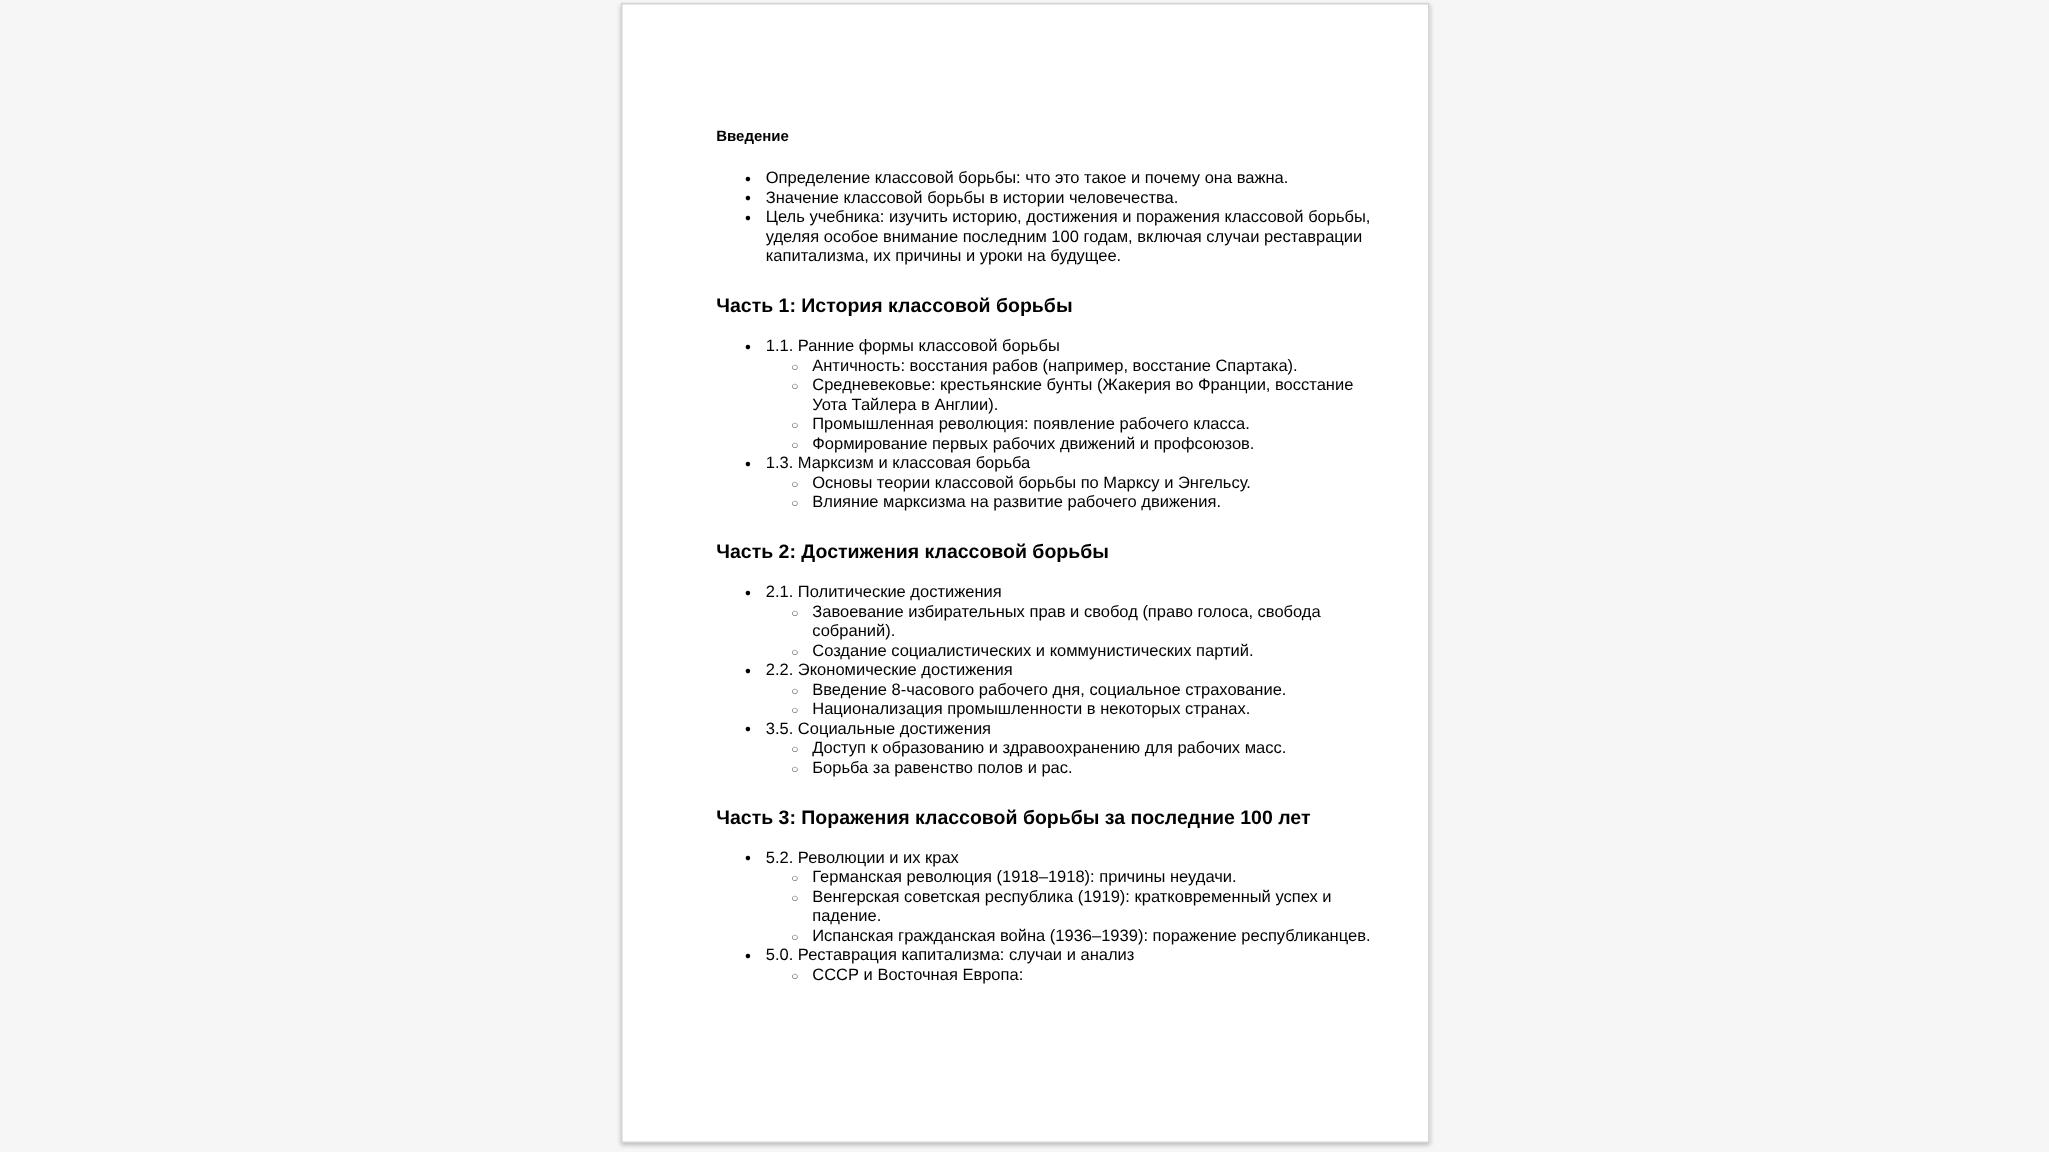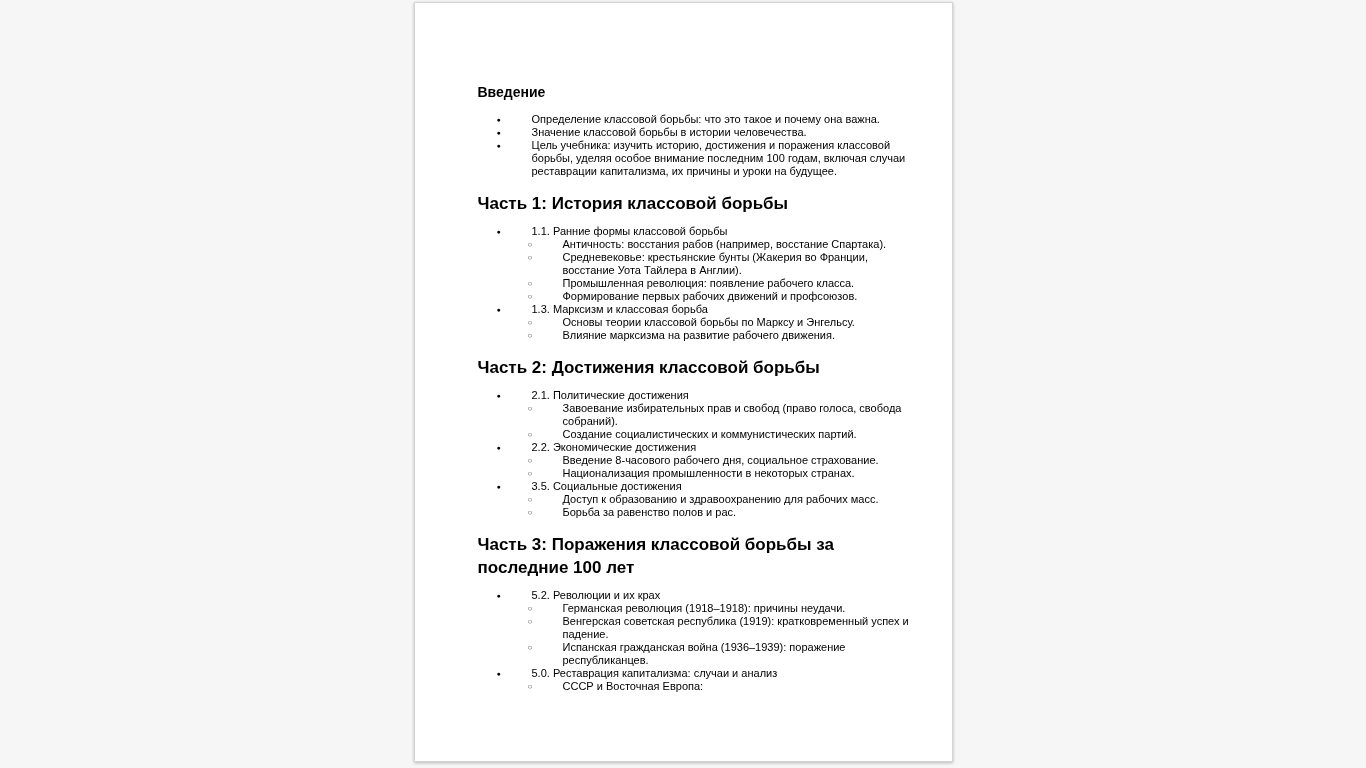--- a/index.html
+++ b/index.html
@@ -29,38 +29,37 @@
     box-shadow: 0 1px 3px rgba(0,0,0,0.25);
     box-sizing: border-box;
     padding: 80px 30px 20px 63px;
     overflow: hidden;
   }
   .heading {
     font-weight: bold;
     color: #000000;
   }
   .heading.h2 {
-    font-size: 14px;
+    font-size: 10px;
     line-height: 18px;
     margin: 0 0 12px 0;
   }
   .heading.h1 {
-    font-size: 17px;
+    font-size: 13px;
     line-height: 23px;
     margin: 14px 0 10px 0;
   }
   .heading.h2:first-child { margin-top: 0; }
   .list {
     font-size: 11px;
     line-height: 13px;
   }
   .li {
     display: flex;
     align-items: flex-start;
-    gap: 21px;
   }
   .li .marker {
     flex: 0 0 14px;
     width: 14px;
     line-height: 13px;
     color: #000000;
   }
   .li.lvl1 { margin-left: 19px; }
   .li.lvl2 { margin-left: 50px; }
   .li.lvl1 .marker { font-size: 7px; }

